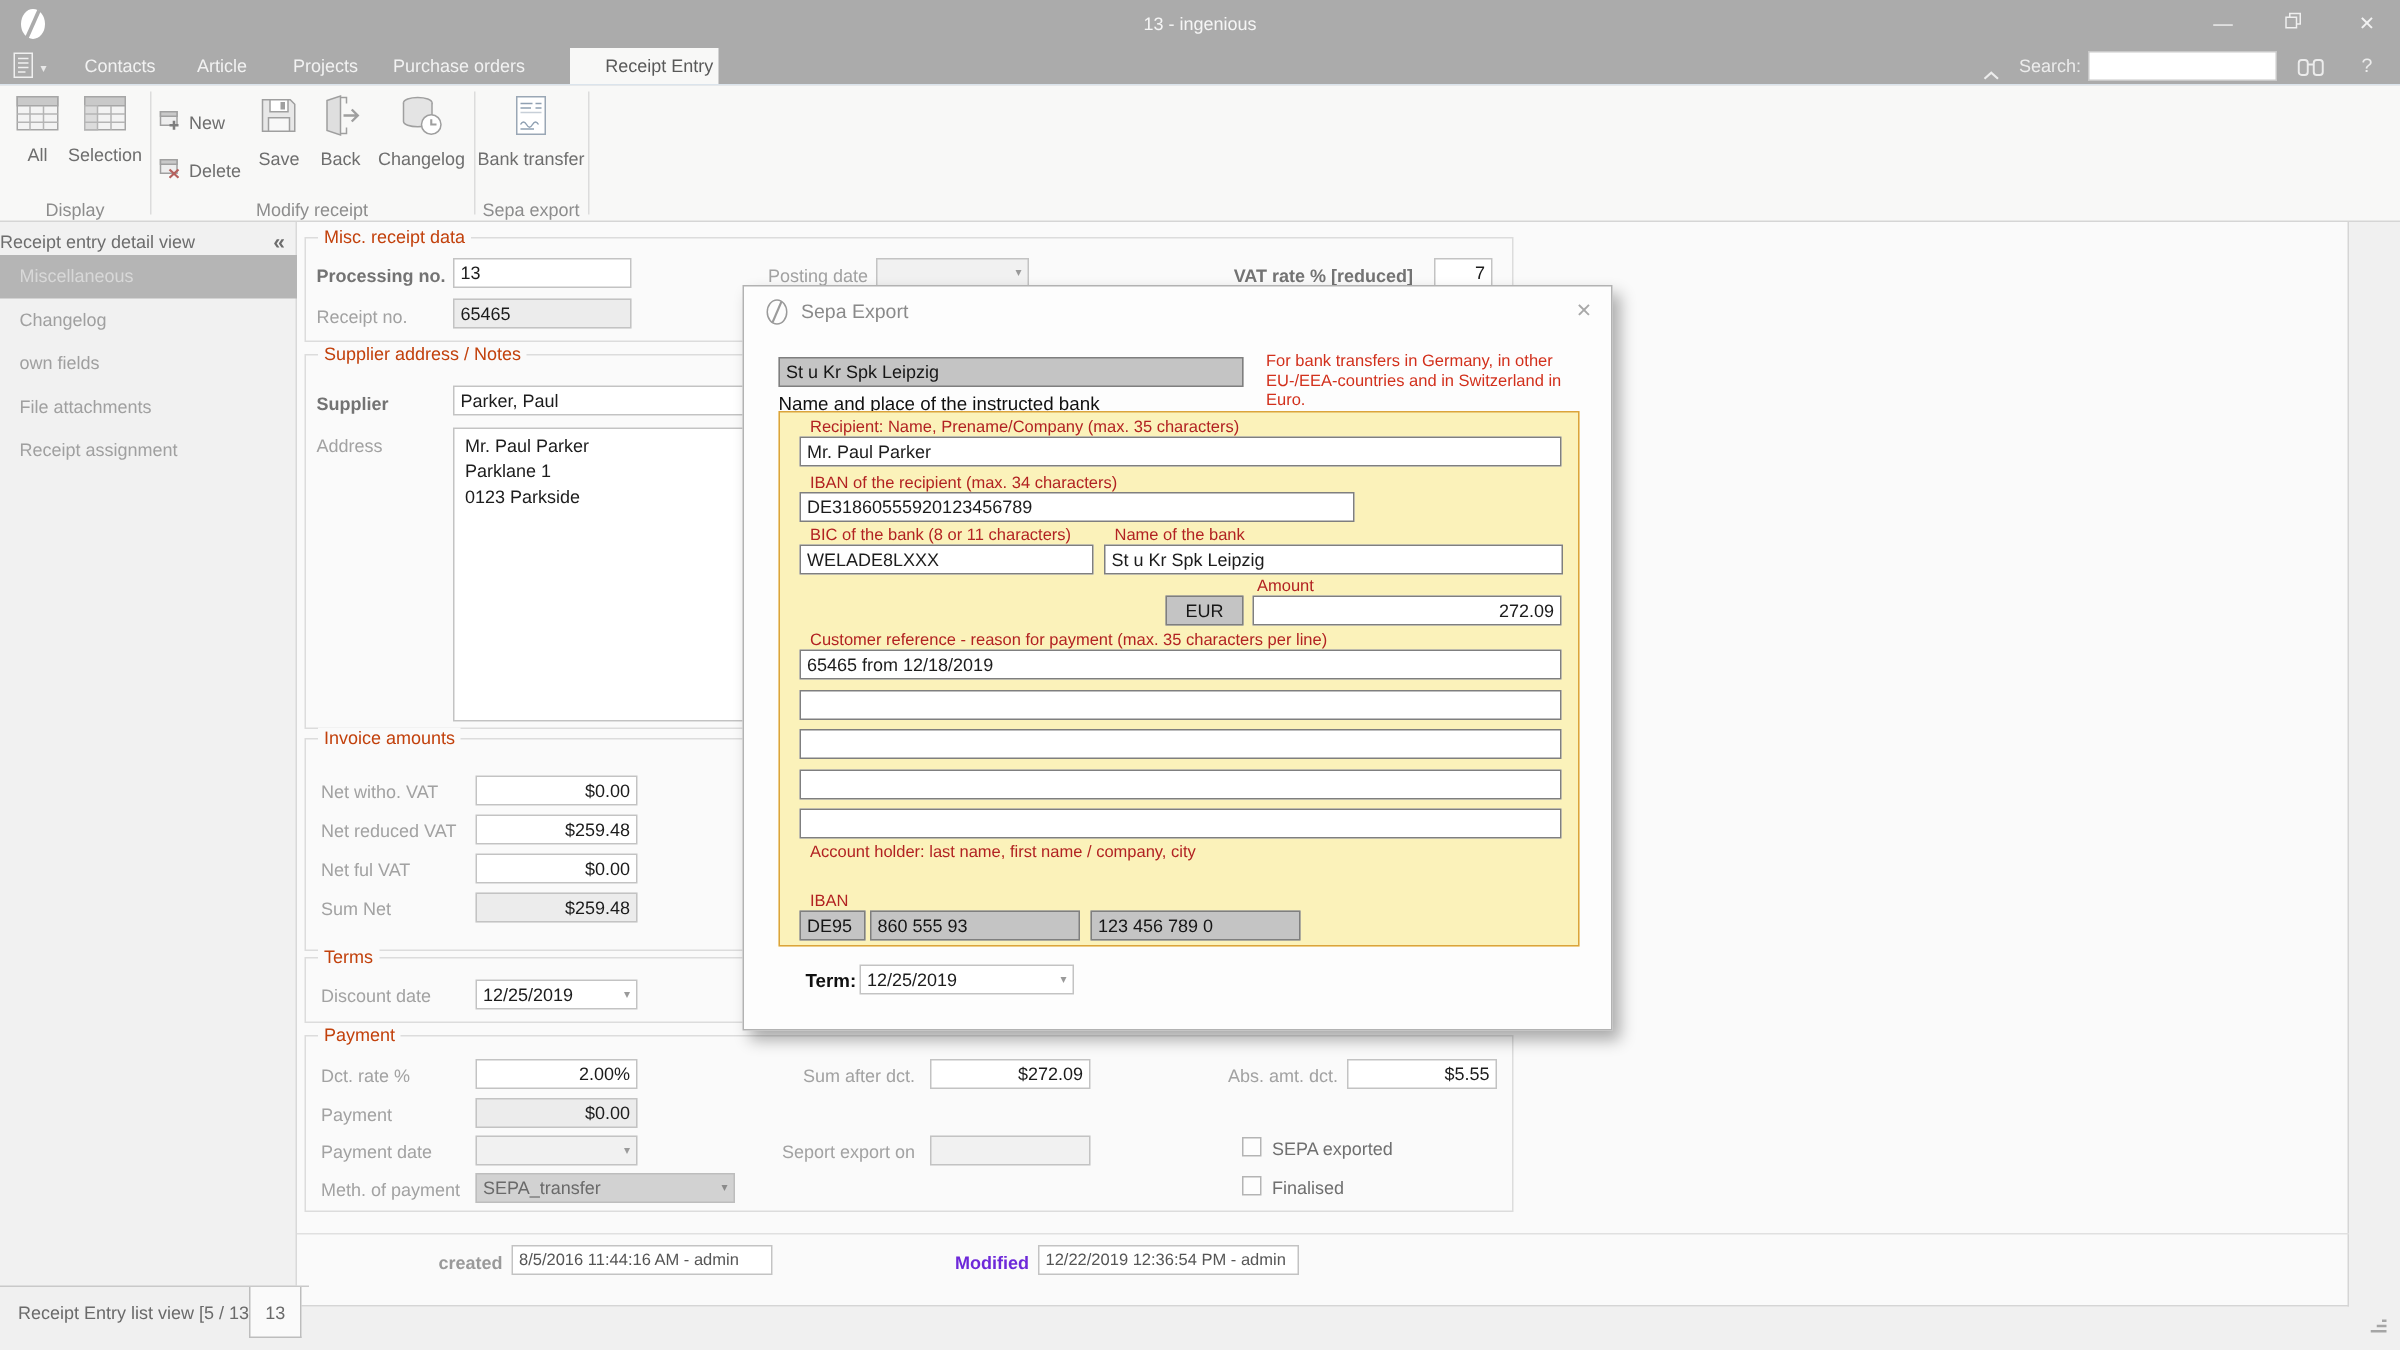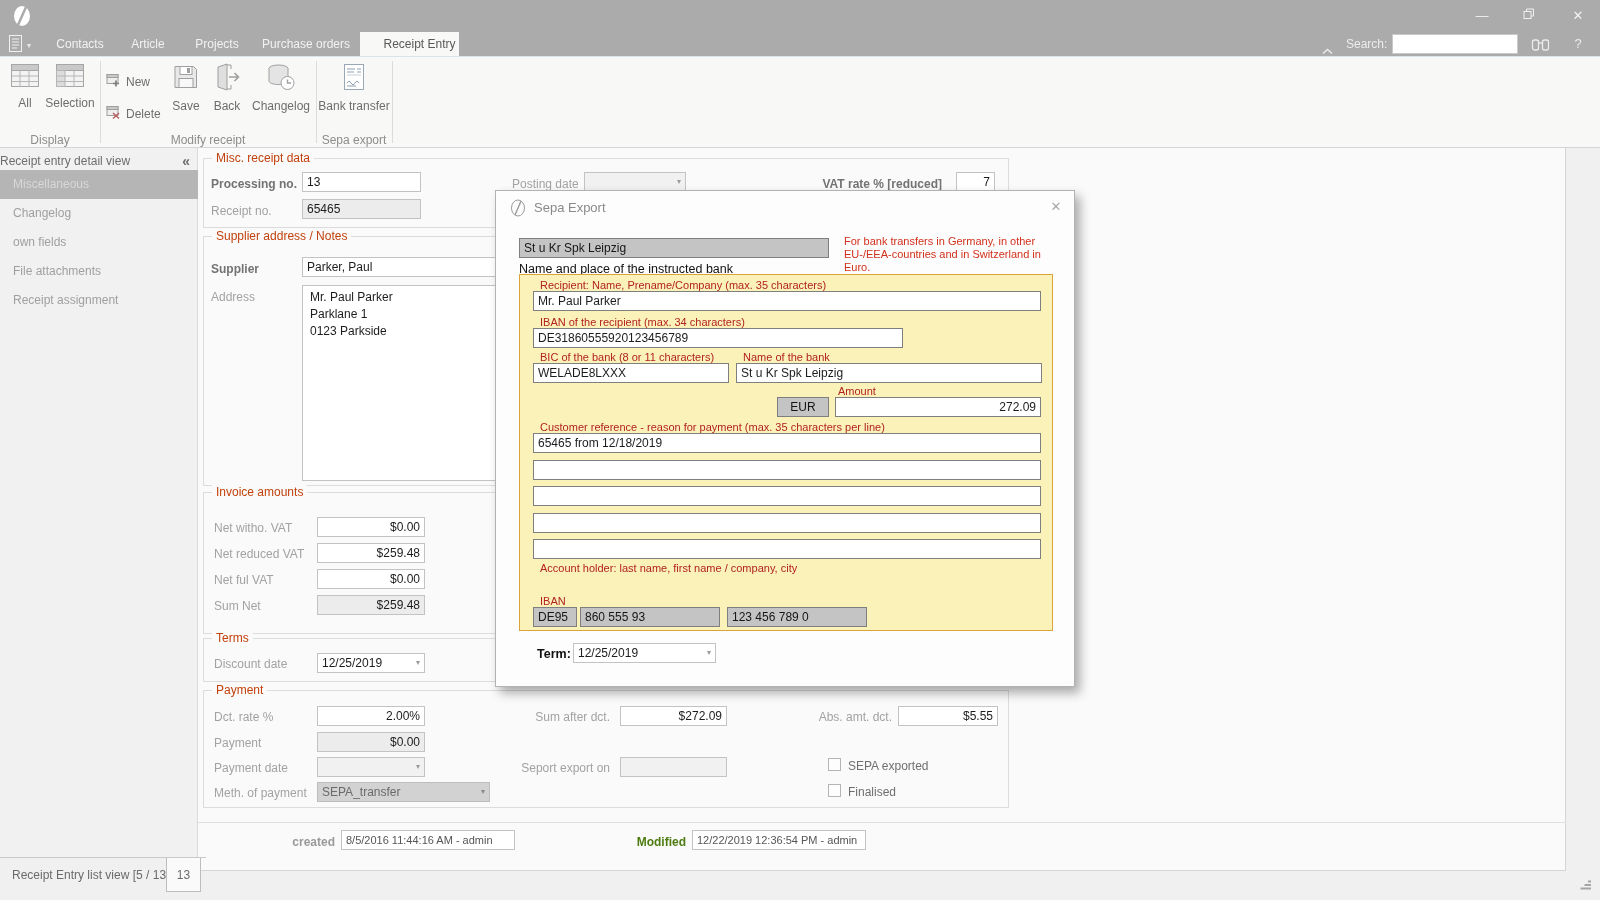--- a/index.html
+++ b/index.html
@@ -72,20 +72,21 @@
 
 <div id="screen">
 
   <div class="tbar">
     <span class="abs" style="left:12px;top:5px;">
       <svg width="20" height="22">
           <ellipse cx="10" cy="11" rx="8" ry="10" fill="#ffffff"></ellipse>
           <line x1="14" y1="2" x2="6" y2="20" stroke="#ababab" stroke-width="2.5"></line>
         </svg>
     </span>
+    <span class="ttitle">13 - ingenious</span>
     <div class="wbtn" style="left:1467px;width:30px;">
       <span>—</span>
     </div>
     <div class="wbtn" style="left:1514px;width:30px;">
       <span>
         <svg width="12" height="12">
             <rect x="1" y="3.5" width="7" height="7" fill="none" stroke="#f0f0f0"></rect>
             <polyline points="3.5,3.5 3.5,1 10.5,1 10.5,8 8,8" fill="none" stroke="#f0f0f0"></polyline>
           </svg>
       </span>
@@ -105,21 +106,21 @@
             <line x1="5" y1="11" x2="12" y2="11" stroke="#f0f0f0"></line>
             <line x1="5" y1="14" x2="10" y2="14" stroke="#f0f0f0"></line>
           </svg>
       </span>
       <span class="crt" style="color:#e8e8e8;">▾</span>
     </div>
     <div class="mtab" style="left:48px;width:64px;">Contacts</div>
     <div class="mtab" style="left:118px;width:60px;">Article</div>
     <div class="mtab" style="left:186px;width:62px;">Projects</div>
     <div class="mtab" style="left:254px;width:104px;">Purchase orders</div>
-    <div class="mtab active" style="left:360px;width:99px;padding-left:20px;">Receipt Entry</div>
+    <div class="mtab active" style="left:380px;width:99px;padding-left:20px;">Receipt Entry</div>
     <span class="abs" style="left:1322px;top:9px;">
       <svg width="11" height="7">
           <polyline points="1,5.5 5.5,1.5 10,5.5" fill="none" stroke="#ececec" stroke-width="1.5"></polyline>
         </svg>
     </span>
     <span class="mlbl" style="left:1346px;top:5px;">Search:</span>
     <div class="msearch" style="left:1392px;width:126px;"></div>
     <span class="abs" style="left:1531px;top:5px;">
       <svg width="19" height="15">
           <rect x="1.5" y="3" width="6" height="10" rx="2" fill="none" stroke="#ececec" stroke-width="1.3"></rect>
@@ -317,21 +318,21 @@
   <span class="lab r" style="left:798px;top:710px;width:94px;">Abs. amt. dct.</span>
   <div class="in num" style="left:898px;top:706px;width:100px;">$5.55</div>
   <div class="chk" style="left:828px;top:758px;"></div>
   <span class="lab" style="left:848px;top:759px;color:#6f6f6f;">SEPA exported</span>
   <div class="chk" style="left:828px;top:784px;"></div>
   <span class="lab" style="left:848px;top:785px;color:#6f6f6f;">Finalised</span>
 
   <div class="abs" style="left:198px;top:822px;width:1368px;border-top:1px solid #e0e0e0;"></div>
   <span class="lab" style="left:249px;top:835px;width:86px;text-align:right;font-weight:bold;color:#9a9a9a;">created</span>
   <div class="in" style="left:341px;top:830px;width:174px;font-size:11px;color:#555;">8/5/2016 11:44:16 AM - admin</div>
-  <span class="lab" style="left:600px;top:835px;width:86px;text-align:right;font-weight:bold;color:#4d7c0f;">Modified</span>
+  <span class="lab" style="left:600px;top:835px;width:86px;text-align:right;font-weight:bold;color:#6d28d9;">Modified</span>
   <div class="in" style="left:692px;top:830px;width:174px;font-size:11px;color:#555;">12/22/2019 12:36:54 PM - admin</div>
 
   <div class="sbar">
     <span class="stab1">Receipt Entry list view [5 / 13]</span>
     <div class="stab2">13</div>
   </div>
   <span class="abs" style="left:1578px;top:877px;">
     <svg width="14" height="12">
         <path d="M10 2.5 H13 M6.5 6 H13 M2.5 9.5 H13" stroke="#a5a5a5" stroke-width="1.8" fill="none"></path>
       </svg>

